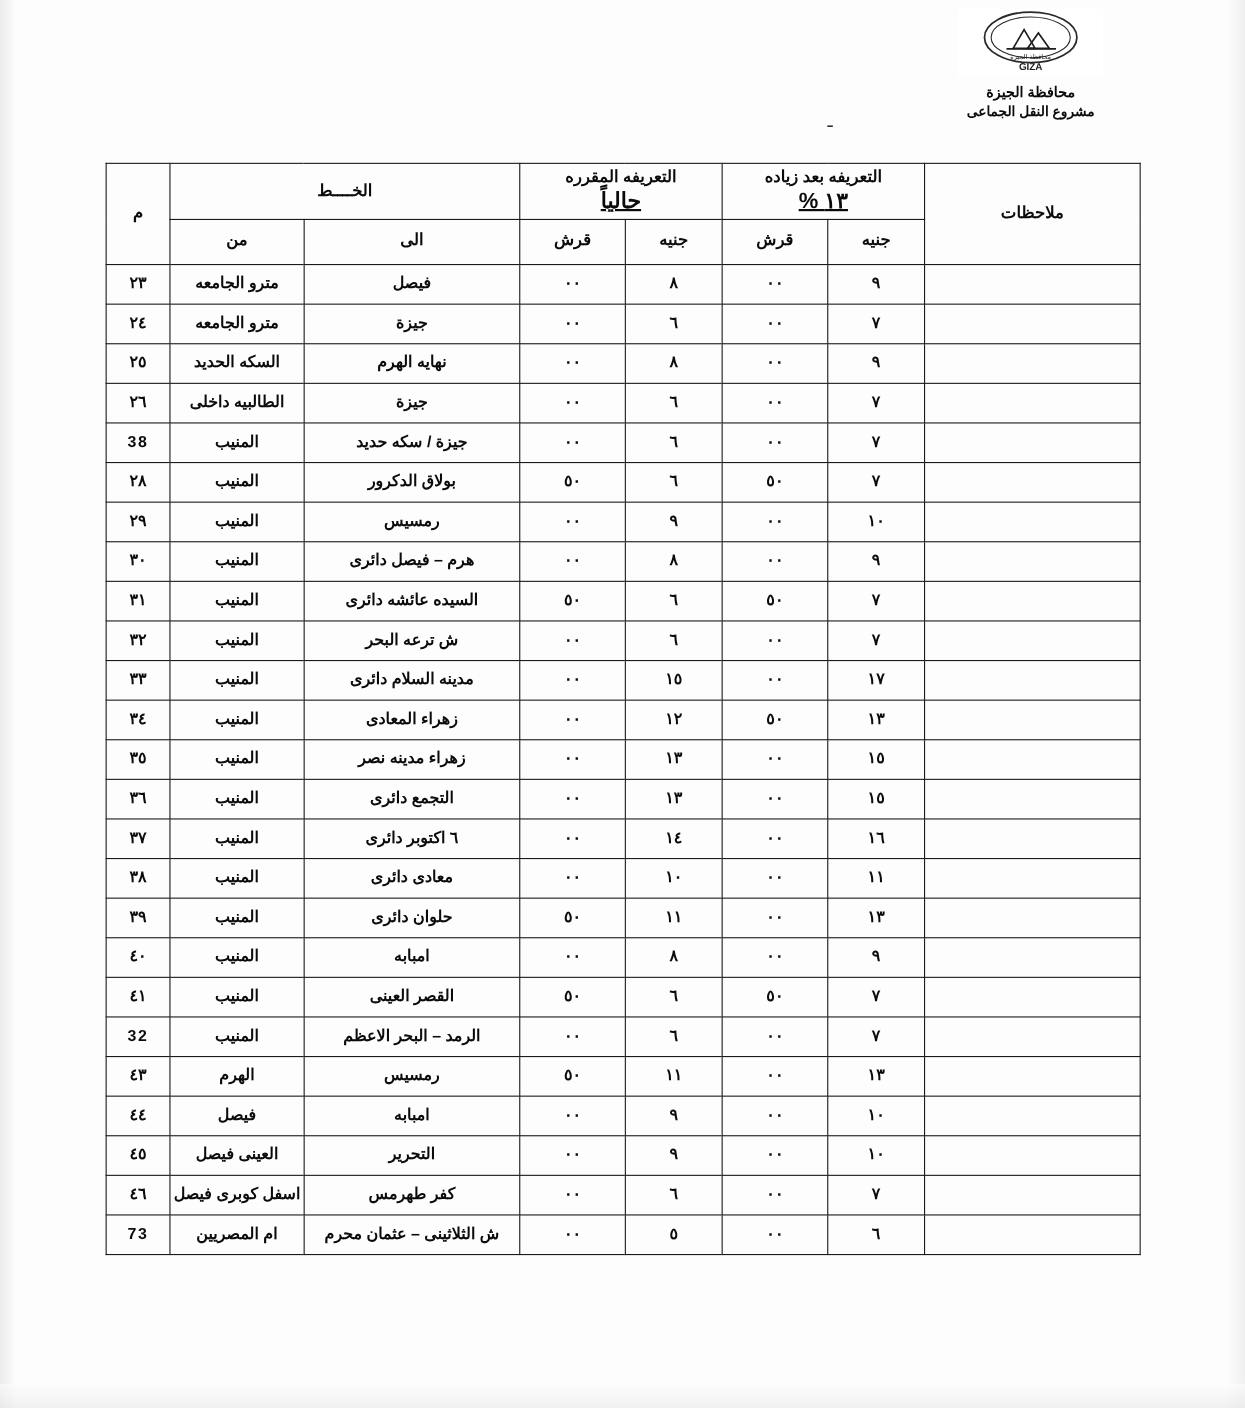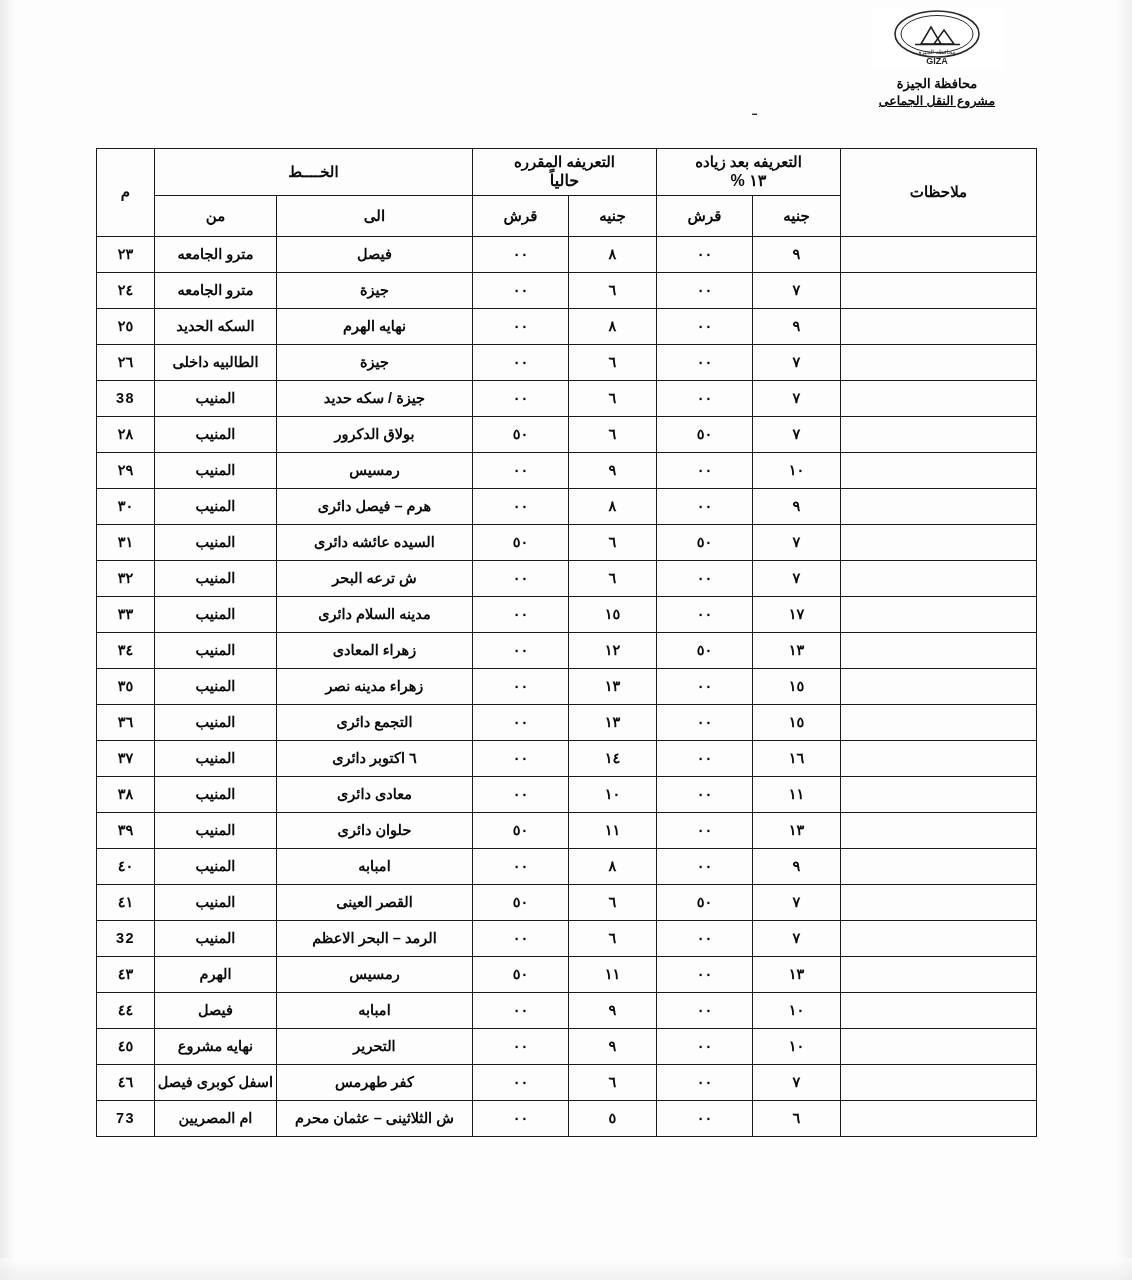--- a/index.html
+++ b/index.html
@@ -69,21 +69,20 @@
   .gov-name {
     margin-top: 6px;
     font-size: 13px;
     font-weight: bold;
     letter-spacing: 0;
   }
   .project-name {
     margin-top: 2px;
     font-size: 12.5px;
     font-weight: bold;
-    text-decoration: underline;
   }
   .stray-dash {
     position: absolute;
     top: 100px;
     right: 375px;
     font-size: 16px;
     color: #2b2b2b;
   }
 
   
@@ -123,21 +122,21 @@
   td.data-row-cell { height: 29px; }
   td.notes-cell { }
   td.num-cell { font-size: 15px; letter-spacing: 1px; }
   td.idx-cell { font-size: 15px; letter-spacing: 1.5px; }
   td.to-cell  { font-size: 14.5px; }
   td.from-cell{ font-size: 14.5px; }
   .hdr-top-notes { height: 76px; }
   .hdr-group { height: 40px; }
   .hdr-sub   { height: 34px; }
   .hdr-m     { height: 76px; font-size: 16px; }
-  .pct-line { display:block; font-size: 16px; }
+  .pct-line { display:block; font-size: 20px; text-decoration: underline; }
 </style>
 </head>
 <body>
 
 <div class="page">
 
   <div class="scan-edge-left"></div>
   <div class="scan-edge-right"></div>
   <div class="scan-edge-bottom"></div>
 
@@ -417,21 +416,21 @@
             <td class="data-row-cell from-cell">فيصل</td>
             <td class="data-row-cell idx-cell">٤٤</td>
           </tr>
           <tr>
             <td class="data-row-cell notes-cell"></td>
             <td class="data-row-cell num-cell">١٠</td>
             <td class="data-row-cell num-cell">٠٠</td>
             <td class="data-row-cell num-cell">٩</td>
             <td class="data-row-cell num-cell">٠٠</td>
             <td class="data-row-cell to-cell">التحرير</td>
-            <td class="data-row-cell from-cell">نهايه مشروع</td>
+            <td class="data-row-cell from-cell">العينى فيصل</td>
             <td class="data-row-cell idx-cell">٤٥</td>
           </tr>
           <tr>
             <td class="data-row-cell notes-cell"></td>
             <td class="data-row-cell num-cell">٧</td>
             <td class="data-row-cell num-cell">٠٠</td>
             <td class="data-row-cell num-cell">٦</td>
             <td class="data-row-cell num-cell">٠٠</td>
             <td class="data-row-cell to-cell">كفر طهرمس</td>
             <td class="data-row-cell from-cell">اسفل كوبرى فيصل</td>

